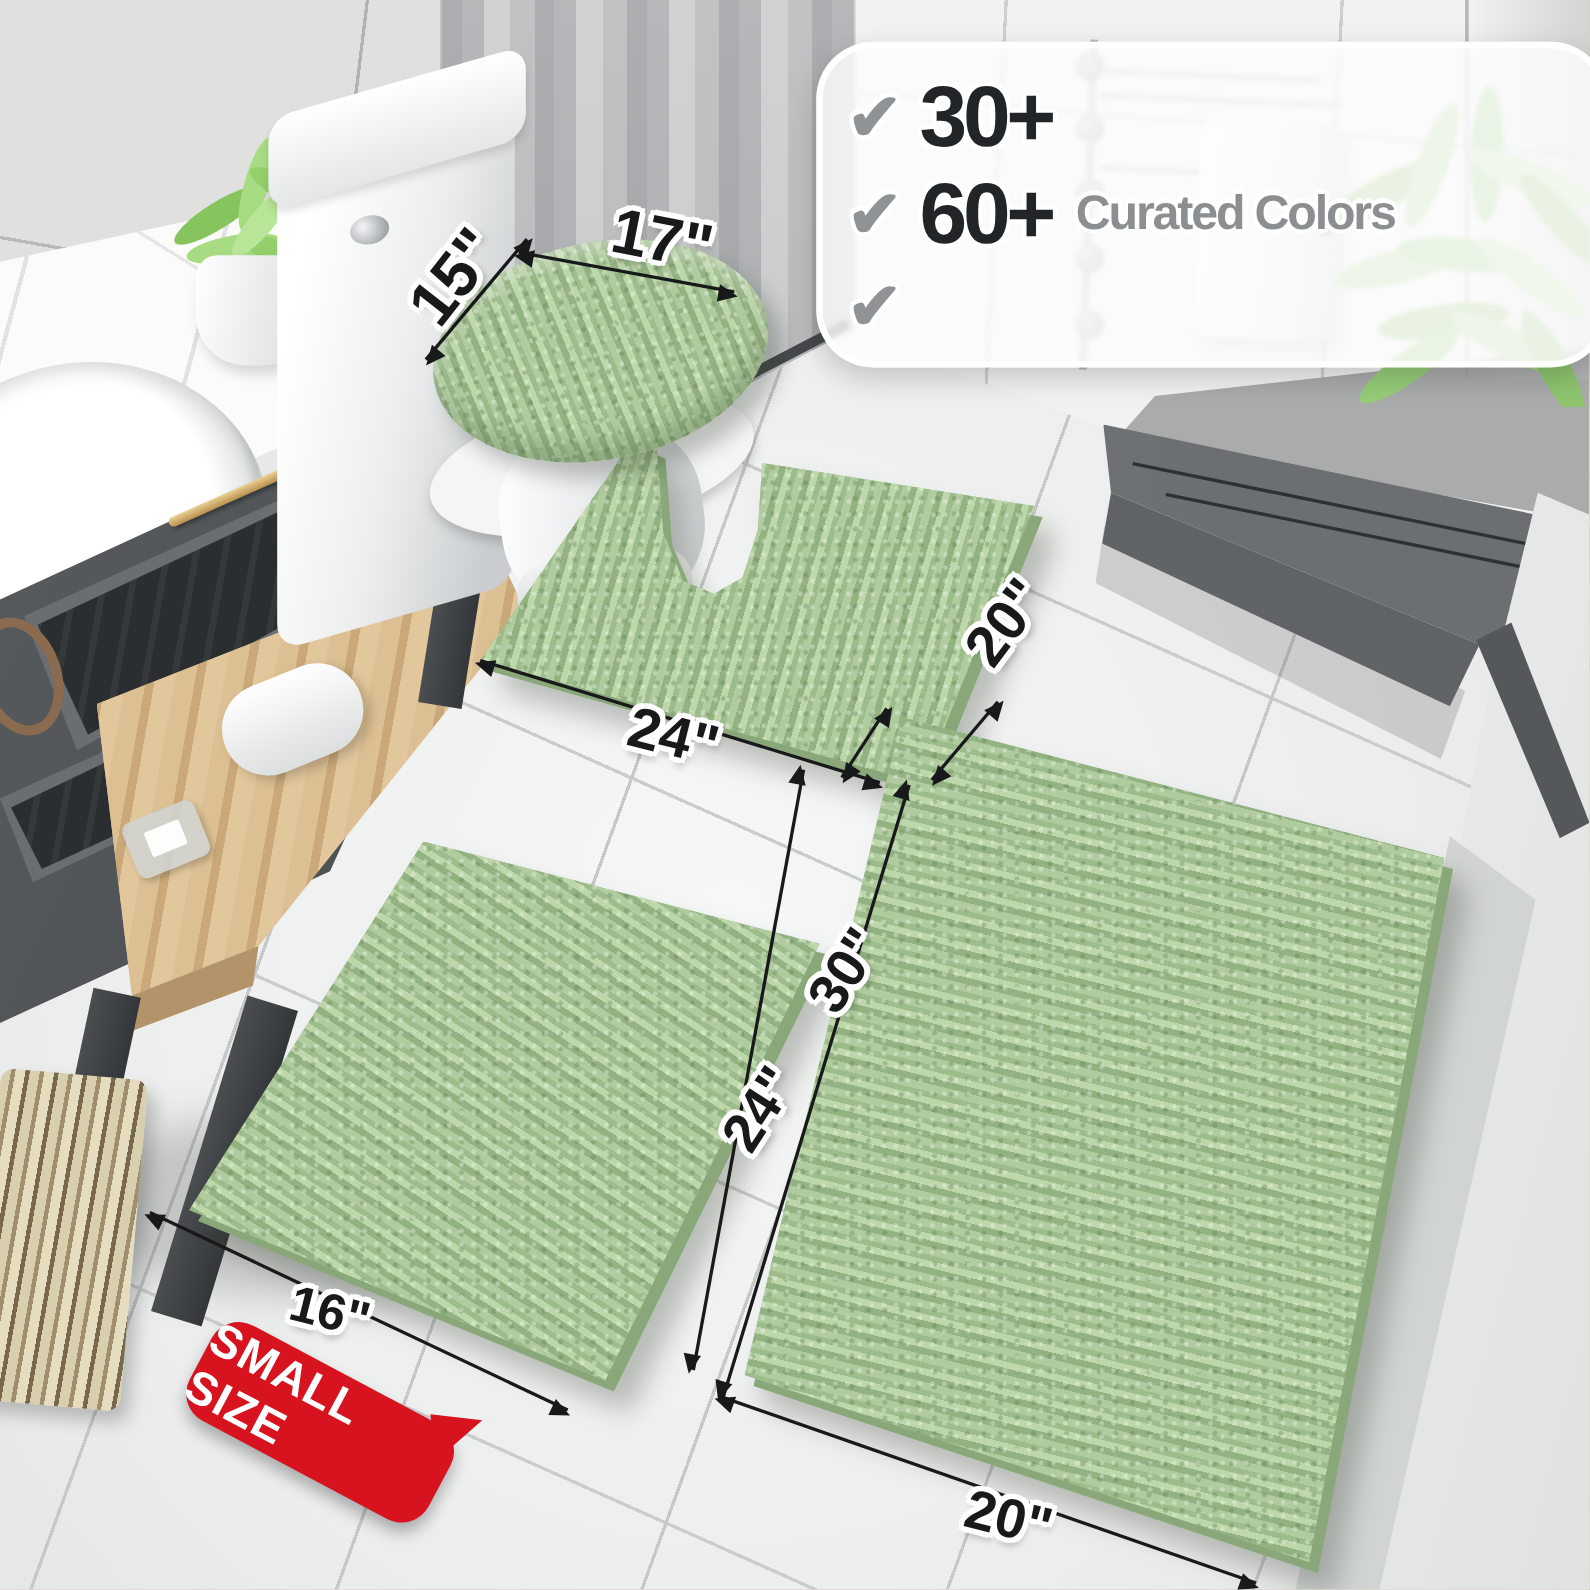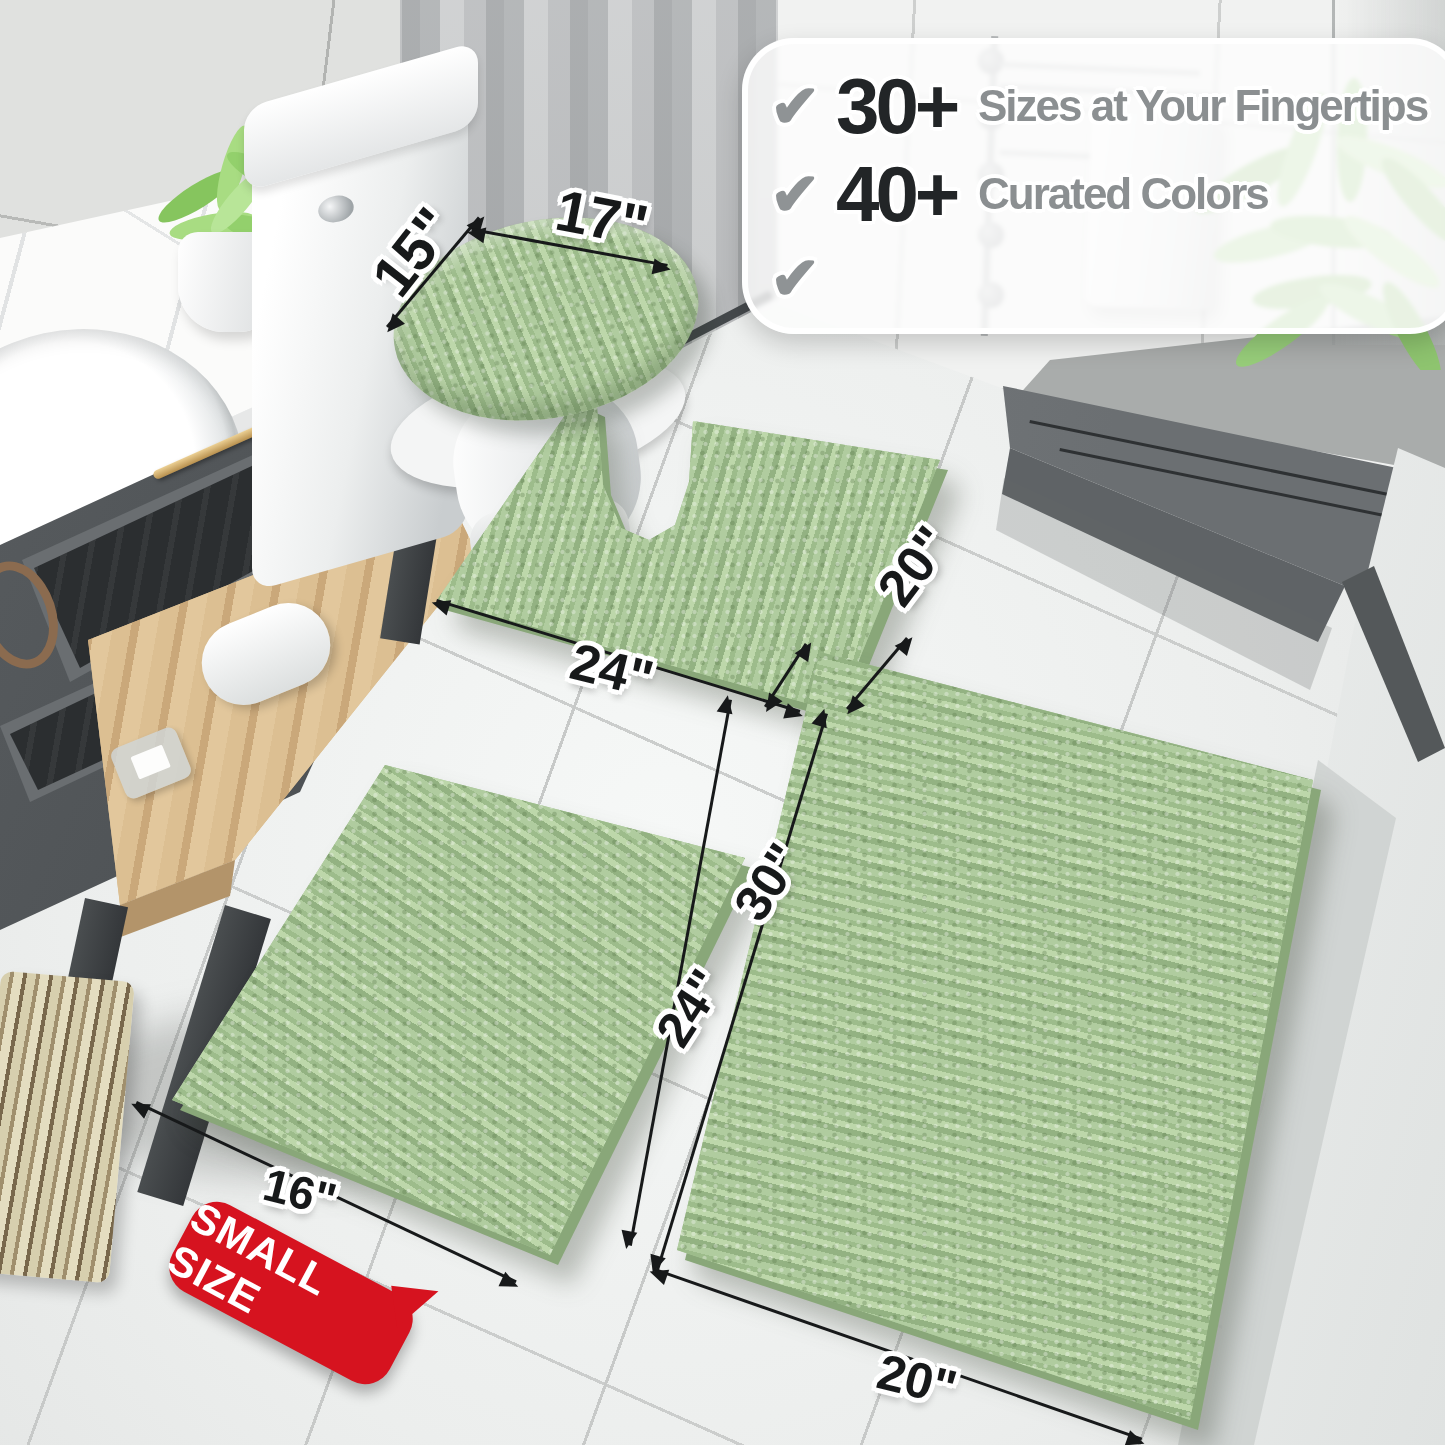--- a/index.html
+++ b/index.html
@@ -332,23 +332,22 @@
 
 <div class="abs badge">
   <span class="tail"></span>
   <span class="t">SMALL SIZE</span>
 </div>
 
 <div class="abs callout">
   <div class="c-row">
     <span class="c-check otl">✔</span>
     <span class="c-num otl">30+</span>
-    <span class="c-text otl">Sizes at Your Fingertips</span>
   </div>
   <div class="c-row">
     <span class="c-check otl">✔</span>
-    <span class="c-num otl">40+</span>
+    <span class="c-num otl">60+</span>
     <span class="c-text otl">Curated Colors</span>
   </div>
   <div class="c-row last">
     <span class="c-check otl">✔</span>
   </div>
 </div>
 
 </body></html>

